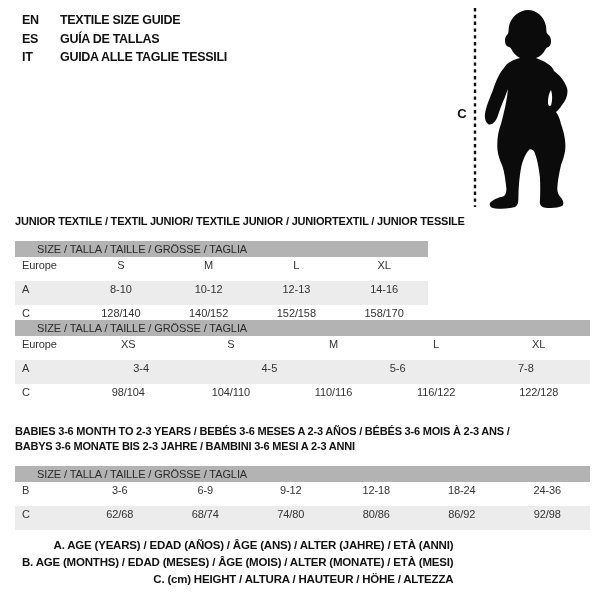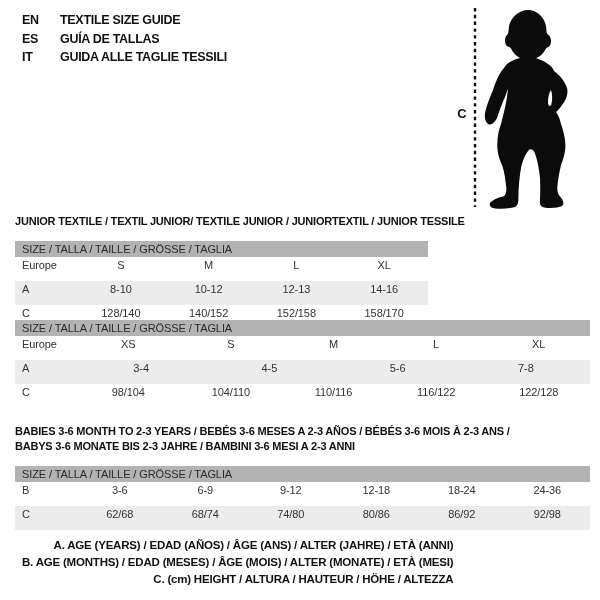--- a/index.html
+++ b/index.html
@@ -27,21 +27,21 @@
   .size-table { position:absolute; color:#333; }
   #table-junior   { left:15px; top:214px; width:413px; }
   #table-children { left:15px; top:320px; width:575px; }
   #table-babies   { left:15px; top:424px; width:575px; }
   .t-title {
     font-weight:bold; font-size:11px; line-height:15px; color:#111;
     letter-spacing:-0.2px; white-space:nowrap;
   }
   .t-title-block { margin-bottom:12px; }
   .t-header {
-    height:16px; line-height:16px; padding-left:7px;
+    height:16px; line-height:16px; padding-left:22px;
     font-size:11px; color:#2a2a2a; letter-spacing:-0.1px;
   }
   .t-row { display:flex; height:24px; line-height:16px; font-size:11px; letter-spacing:-0.1px; }
   .t-label { width:55px; padding-left:7px; color:#333; }
   .t-cell  { flex:1; text-align:center; color:#333; }
 
   
   .notes { position:absolute; left:22px; top:537px;text-align:right; }
   .note-line {
     font-weight:bold; font-size:11.5px; line-height:17px; color:#111;

